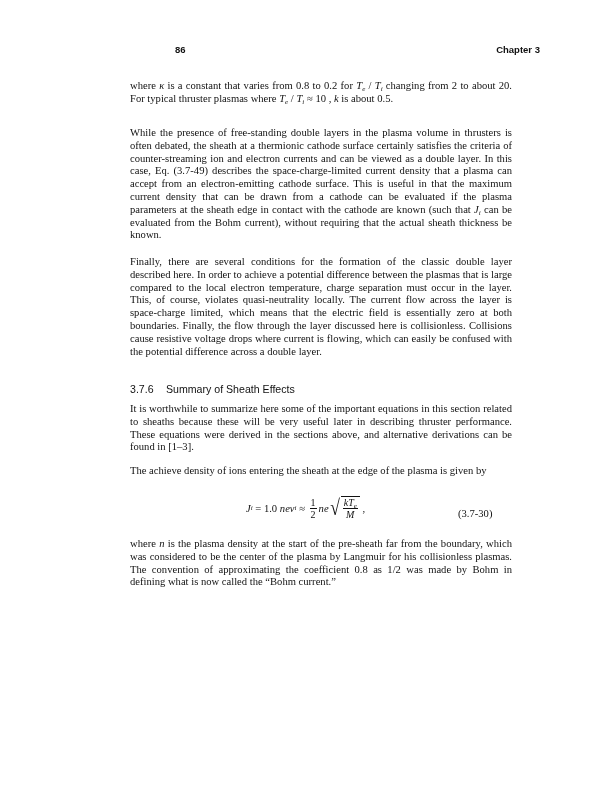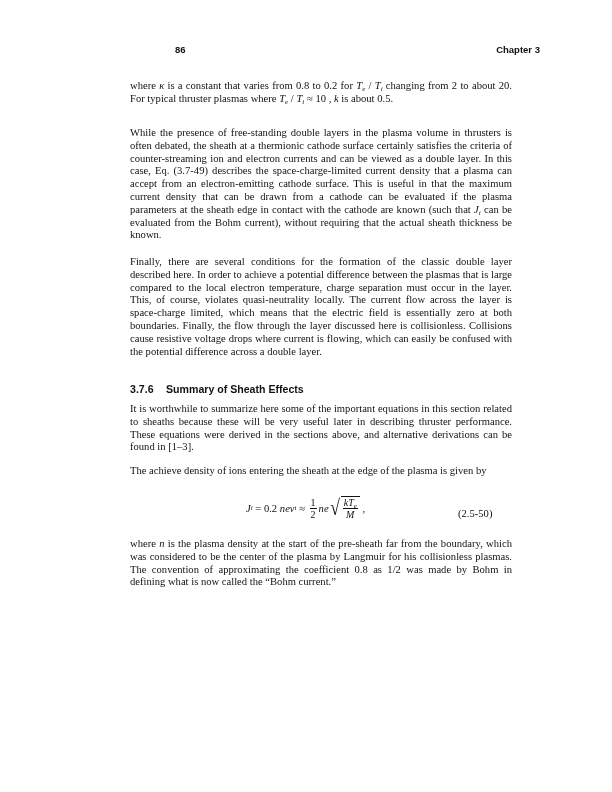--- a/index.html
+++ b/index.html
@@ -5,21 +5,21 @@
   html, body { margin:0; padding:0; background:#ffffff; }
   body { width:612px; height:792px; position:relative; overflow:hidden;
          font-family:"Liberation Serif", serif; color:#111; }
   .hdr { position:absolute; top:44px; font-family:"Liberation Sans", sans-serif;
          font-weight:bold; font-size:9.5px; }
   .hdr.left { left:130px;margin-left:45px; }
   .hdr.right { right:72px;text-align:right; }
   .para { position:absolute; left:130px; width:382px; font-size:10.6px;
           line-height:12.8px; text-align:justify;font-family:Liberation Serif, serif; }
   .heading { position:absolute; left:130px; top:383px; font-family:"Liberation Sans", sans-serif;
-             font-weight:bold; font-size:10.6px; }
+             font-weight:normal; font-size:10.6px; }
   .heading .num { display:inline-block; width:36px; }
   i { font-style:italic; }
   sub { font-size:7px; vertical-align:-2px; line-height:0; }
   .eq { position:absolute; top:496px; left:246px; font-size:10.6px; display:flex; align-items:center; }
   .frac { display:inline-flex; flex-direction:column; align-items:center; margin:0 2px; line-height:11px; font-size:10px; }
   .frac .top { border-bottom:0.8px solid #111; padding:0 1px; }
   .sqrt { display:inline-flex; align-items:center; }
   .sqrt .rad { font-size:22px; line-height:20px; transform:scaleX(0.8); }
   .sqrt .body { border-top:0.8px solid #111; }
   .eqnum { position:absolute; top:508px; left:458px; font-size:10.6px; }
@@ -44,35 +44,35 @@
   <span class="num">3.7.6</span><span>Summary of Sheath Effects</span>
 </div>
 
 <div class="para" style="top:403px;">It is worthwhile to summarize here some of the important equations in this section related to sheaths because these will be very useful later in describing thruster performance. These equations were derived in the sections above, and alternative derivations can be found in [1–3].</div>
 
 <div class="para" style="top:465px;">The achieve density of ions entering the sheath at the edge of the plasma is given by</div>
 
 <div class="eq">
   <i>J</i>
     <sub><i>i</i></sub>
-  <span style="white-space:pre"> = 0.2 </span>
+  <span style="white-space:pre"> = 1.0 </span>
   <i>nev</i>
     <sub><i>i</i></sub>
   <span style="white-space:pre"> ≈ </span>
   <span class="frac">
       <span class="top">1</span>
       <span>2</span>
     </span>
   <i>ne</i>
   <span class="sqrt">
       <span class="rad">√</span>
       <span class="body"><span class="frac">
           <span class="top"><i>kT</i><sub><i>e</i></sub></span>
           <i>M</i>
         </span></span>
     </span>
   <span style="white-space:pre"> ,</span>
 </div>
-<div class="eqnum">(2.5-50)</div>
+<div class="eqnum">(3.7-30)</div>
 
 <div class="para" style="top:538px;">
   <span>where </span><i>n</i><span> is the plasma density at the start of the pre-sheath far from the boundary, which was considered to be the center of the plasma by Langmuir for his collisionless plasmas. The convention of approximating the coefficient 0.8 as 1/2 was made by Bohm in defining what is now called the “Bohm current.”</span>
 </div>
 
 </body></html>

